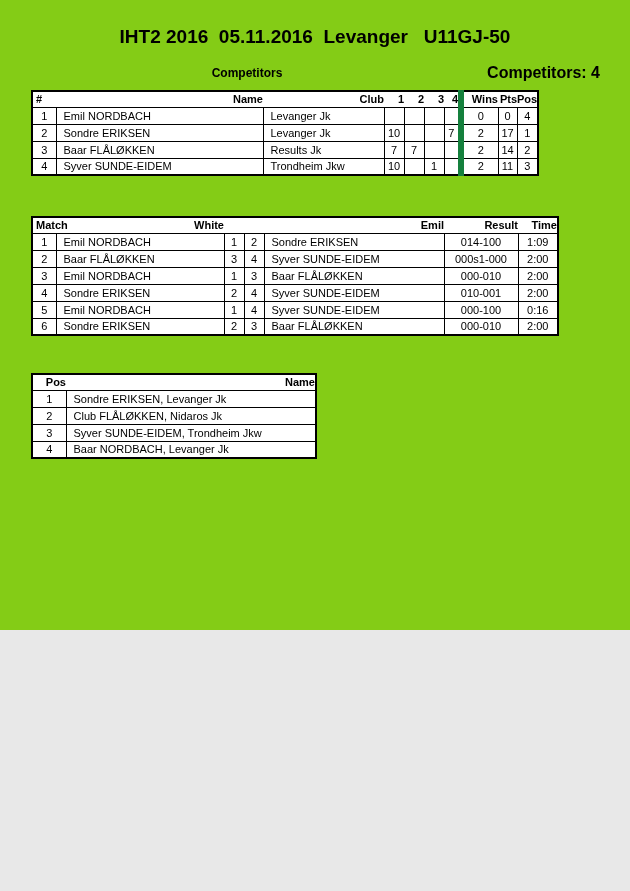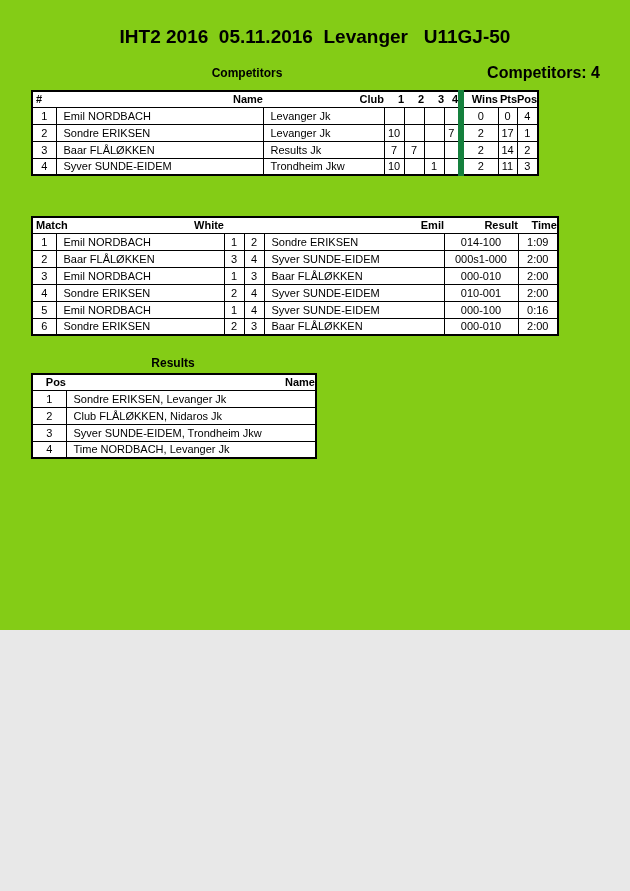--- a/index.html
+++ b/index.html
@@ -231,21 +231,20 @@
         <td class="ta-l">Sondre ERIKSEN</td>
         <td class="ctr">2</td>
         <td class="ctr">3</td>
         <td class="ta-l">Baar FLÅLØKKEN</td>
         <td class="ctr">000-010</td>
         <td class="ctr">2:00</td>
       </tr>
     </tbody>
   </table>
 
-  <div id="results-title" class="abs section-title">Results</div>
 
   <table id="results-table" class="tbl">
     <colgroup>
       <col style="width:34px">
         <col style="width:250px">
     </colgroup>
     <thead>
       <tr>
         <th>Pos</th>
         <th>Name</th>
@@ -259,18 +258,18 @@
       <tr>
         <td class="ctr">2</td>
         <td class="ta-l">Club FLÅLØKKEN, Nidaros Jk</td>
       </tr>
       <tr>
         <td class="ctr">3</td>
         <td class="ta-l">Syver SUNDE-EIDEM, Trondheim Jkw</td>
       </tr>
       <tr>
         <td class="ctr">4</td>
-        <td class="ta-l">Time NORDBACH, Levanger Jk</td>
+        <td class="ta-l">Baar NORDBACH, Levanger Jk</td>
       </tr>
     </tbody>
   </table>
 
 </div>
 
 </body></html>

